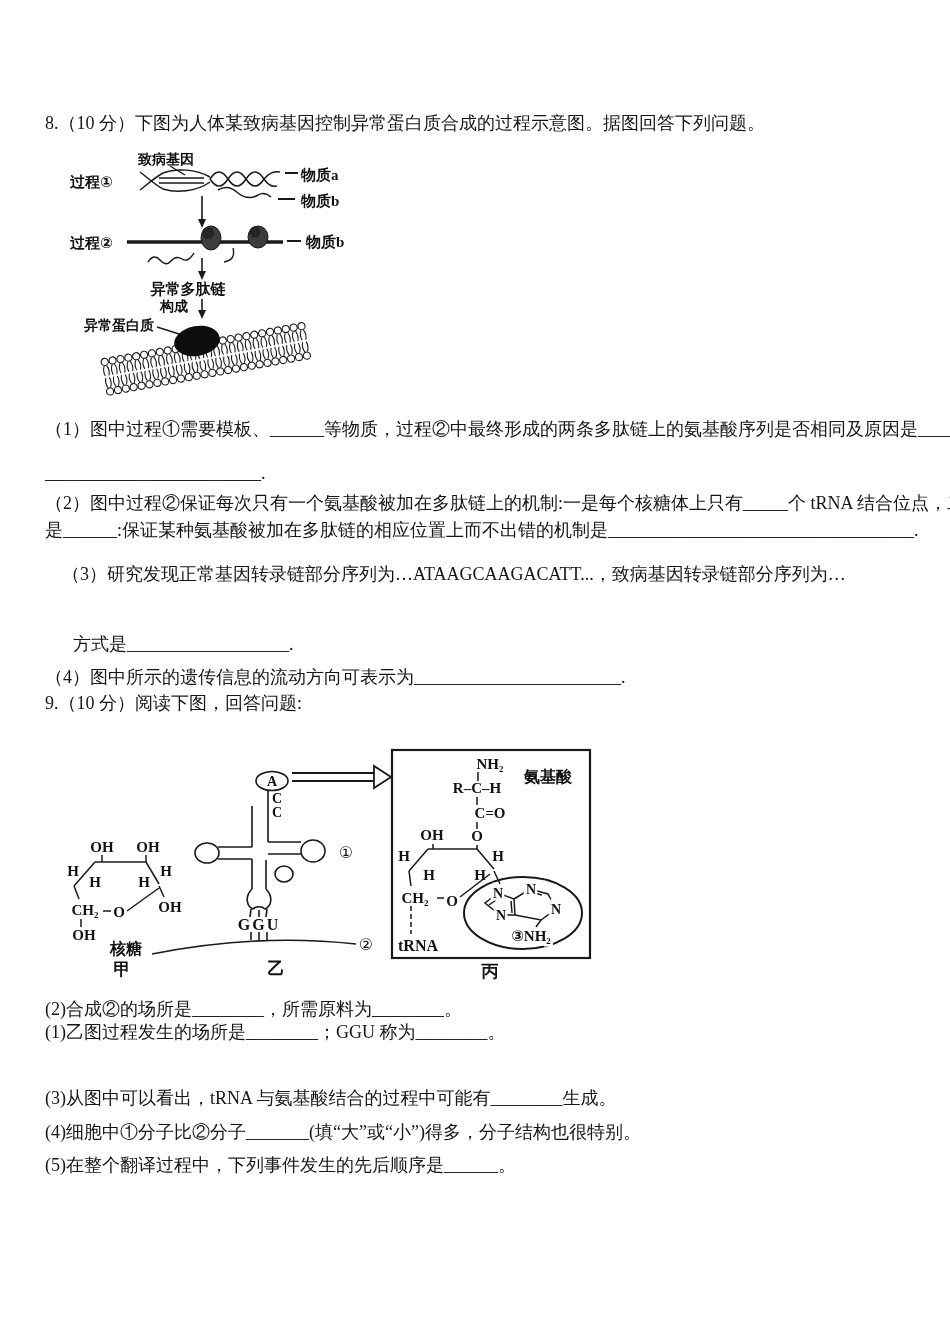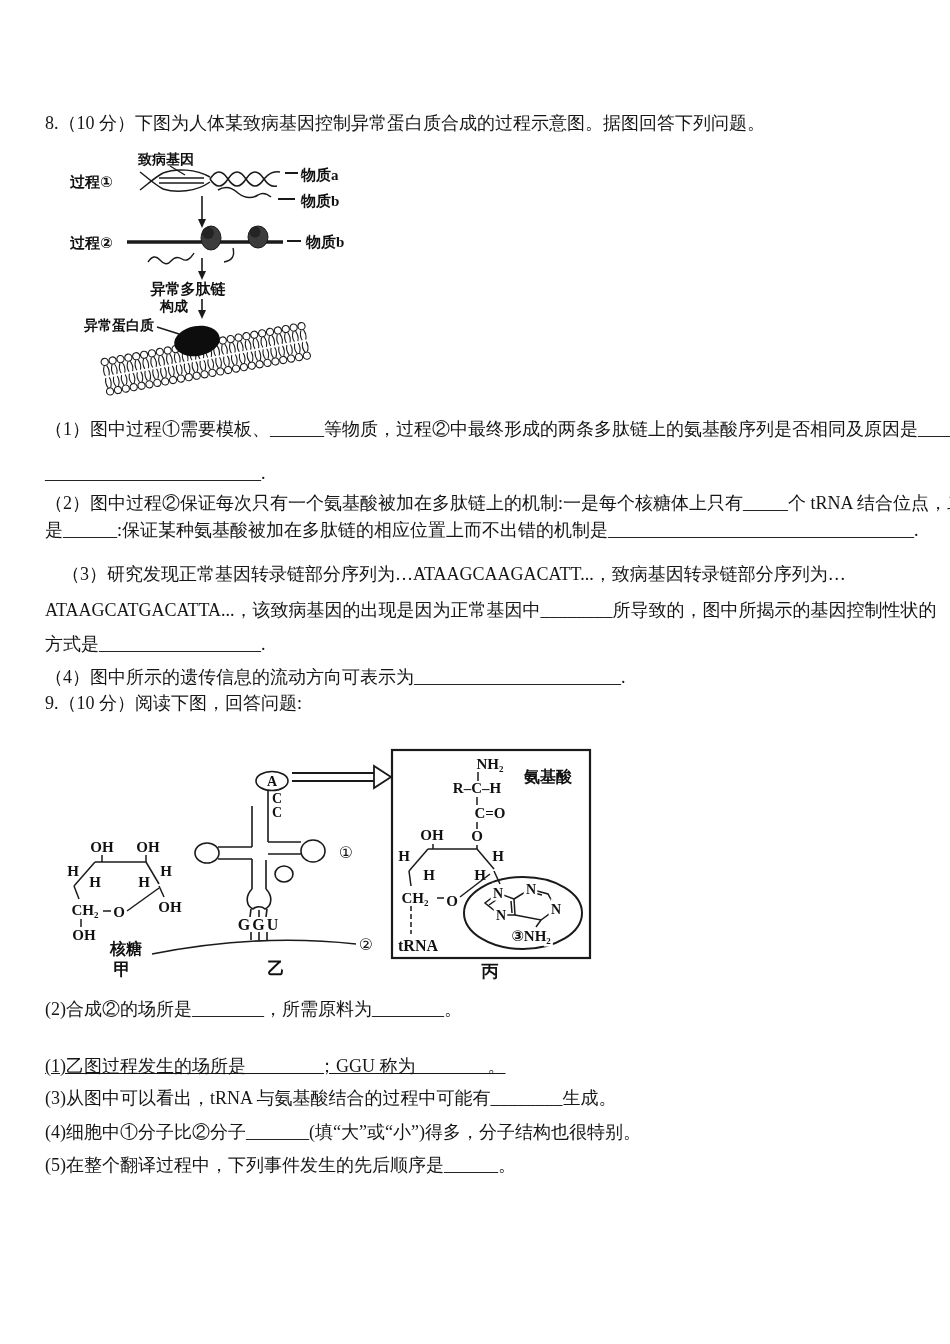--- a/index.html
+++ b/index.html
@@ -183,22 +183,21 @@
       </g>
 
     <ellipse cx="197" cy="341" rx="23" ry="15" transform="rotate(-10 197 341)" fill="#0d0d0d"></ellipse>
   </svg>
 
   <div class="line" style="top:418px;">（1）图中过程①需要模板、______等物质，过程②中最终形成的两条多肽链上的氨基酸序列是否相同及原因是____</div>
   <div class="line" style="top:462px;">________________________.</div>
   <div class="line" style="top:492px;">（2）图中过程②保证每次只有一个氨基酸被加在多肽链上的机制:一是每个核糖体上只有_____个 tRNA 结合位点，二</div>
   <div class="line" style="top:519px;">是______:保证某种氨基酸被加在多肽链的相应位置上而不出错的机制是__________________________________.</div>
   <div class="line" style="top:563px;margin-left:17px;">（3）研究发现正常基因转录链部分序列为…ATAAGCAAGACATT...，致病基因转录链部分序列为…</div>
-  <div class="line" style="top:599px;">ATAAGCATGACATTA...，该致病基因的出现是因为正常基因中________所导致的，图中所揭示的基因控制性状的</div>
-  <div class="line" style="top:633px;">方式是__________________.</div>
+  <div class="line" style="top:633px;margin-left:28px;">方式是__________________.</div>
   <div class="line" style="top:666px;">（4）图中所示的遗传信息的流动方向可表示为_______________________.</div>
 
   <div class="line" style="top:692px;">9.（10 分）阅读下图，回答问题:</div>
 
   <svg style="left:50px;top:742px;" width="550" height="243" viewBox="50 742 550 243">
 
     <g>
       <g class="stroke" stroke-width="1.5">
         <line x1="102" y1="855" x2="102" y2="862"></line>
         <line x1="146" y1="855" x2="146" y2="862"></line>
@@ -307,19 +306,19 @@
         <text class="flabel" font-size="14" text-anchor="middle" x="498" y="898" style="paint-order:stroke;stroke:#fff;stroke-width:5">N</text>
         <text class="flabel" font-size="14" text-anchor="middle" x="501" y="920" style="paint-order:stroke;stroke:#fff;stroke-width:5">N</text>
         <text class="flabel" font-size="14" text-anchor="middle" x="531" y="894" style="paint-order:stroke;stroke:#fff;stroke-width:5">N</text>
         <text class="flabel" font-size="14" text-anchor="middle" x="556" y="914" style="paint-order:stroke;stroke:#fff;stroke-width:5">N</text>
         <text class="flabel" font-size="15" text-anchor="middle" x="531" y="941" style="paint-order:stroke;stroke:#fff;stroke-width:5">③NH₂</text>
       </g>
       <text class="flabel" font-size="17" text-anchor="middle" x="490" y="977">丙</text>
     </g>
   </svg>
 
-  <div class="line" style="top:1055px;text-decoration:underline;">(1)乙图过程发生的场所是________；GGU 称为________。</div>
+  <div class="line" style="top:1021px;">(1)乙图过程发生的场所是________；GGU 称为________。</div>
   <div class="line" style="top:998px;">(2)合成②的场所是________，所需原料为________。</div>
   <div class="line" style="top:1087px;">(3)从图中可以看出，tRNA 与氨基酸结合的过程中可能有________生成。</div>
   <div class="line" style="top:1121px;text-align:right;">(4)细胞中①分子比②分子_______(填“大”或“小”)得多，分子结构也很特别。</div>
   <div class="line" style="top:1154px;">(5)在整个翻译过程中，下列事件发生的先后顺序是______。</div>
 
 </div>
 
 </body></html>

